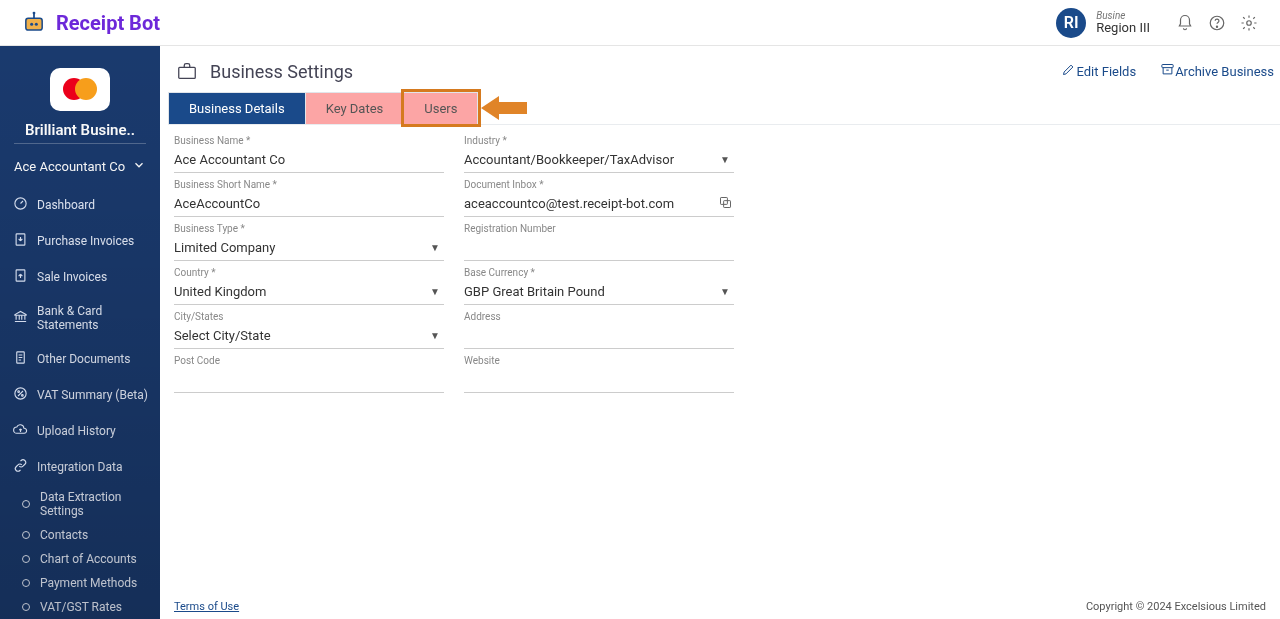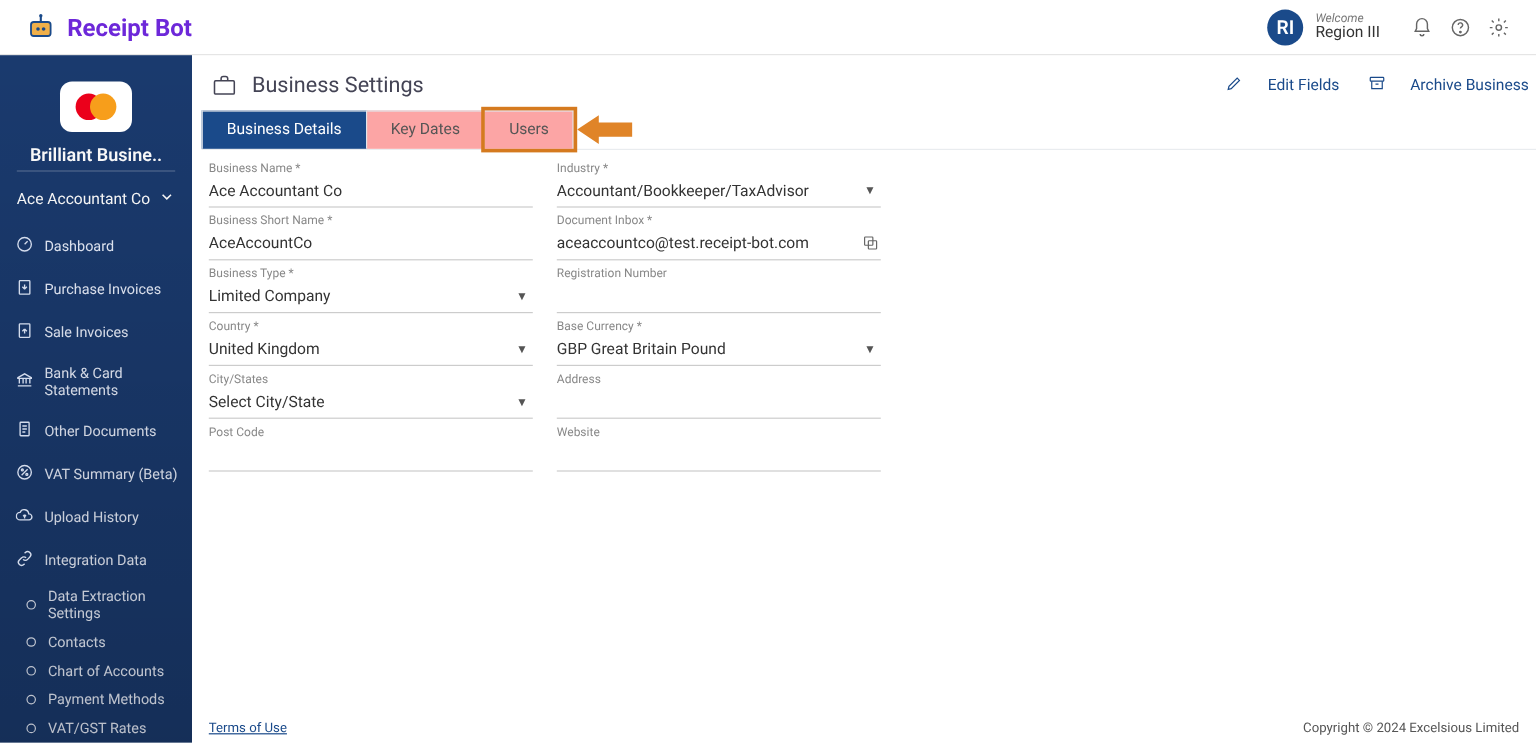--- a/index.html
+++ b/index.html
@@ -29,21 +29,21 @@
   .nav-item { display:flex; align-items:center; gap:9px; padding:9px 12px; cursor:pointer; color:#e8eefb; }
   .nav-icon { width:16px; opacity:.9; flex-shrink:0; text-align:center;}
   .sub-item { display:flex; align-items:center; gap:10px; padding:5px 12px 5px 22px; cursor:pointer; color:#e8eefb; font-size:12px;}
   .sub-bullet { width:8px; height:8px; border:1.5px solid #e8eefb; border-radius:50%; flex-shrink:0;}
   
   .main { flex:1; display:flex; flex-direction:column; position:relative; }
   .page-header { display:flex; align-items:center; padding:14px 6px 10px 14px; }
   .briefcase { width:26px; height:22px; margin-right:10px; }
   .page-title { font-size:18px; color:#445; }
   .header-spacer { flex:1; }
-  .header-action { display:flex; align-items:center; gap:20px; color:#1a4a8a; font-size:13px; cursor:pointer; margin-left:24px;}
+  .header-action { display:flex; align-items:center; gap:0; color:#1a4a8a; font-size:13px; cursor:pointer; margin-left:24px;}
   
   .tabs { display:flex; border-bottom:1px solid #e9ecef; position:relative; margin-left:8px;}
   .tab { padding:8px 20px; font-size:13px; color:#555; background:#fca5a5; border:1px solid #e1e5ea; border-bottom:none; cursor:pointer; position:relative;}
   .tab + .tab { border-left:none; }
   .tab.active { background:#1a4a8a; color:#fff;}
   .users-highlight { position:absolute; border:3px solid #d57a1f; pointer-events:none; }
   .callout-arrow { position:absolute; width:46px; height:28px; }
   
   .form-area { padding:10px 14px; display:flex; flex-direction:column; }
   .form-row { display:flex; gap:20px; margin-bottom:6px;}
@@ -68,21 +68,21 @@
           <circle cx="14" cy="13" r="1.3" fill="#1a4a8a"></circle>
           <path d="M12 4v4" stroke="#1a4a8a" stroke-width="1.5"></path>
           <circle cx="12" cy="3.5" r="1.2" fill="#1a4a8a"></circle>
         </svg>
     </span>
     <span class="logo-text">Receipt Bot</span>
   </div>
   <div class="topbar-spacer"></div>
   <div class="avatar-circle">RI</div>
   <div class="welcome-block">
-    <span class="wsmall">Welcome</span>
+    <span class="wsmall">Busine</span>
     <span class="wuser">Region III</span>
   </div>
   <span class="topbar-icon">
     <svg viewBox="0 0 24 24" width="18" height="18" fill="none" stroke="currentColor" stroke-width="1.6">
         <path d="M6 8a6 6 0 1112 0v5l1.5 3h-15L6 13V8z"></path>
         <path d="M10 19a2 2 0 004 0"></path>
       </svg>
   </span>
   <span class="topbar-icon">
     <svg viewBox="0 0 24 24" width="18" height="18" fill="none" stroke="currentColor" stroke-width="1.6">

